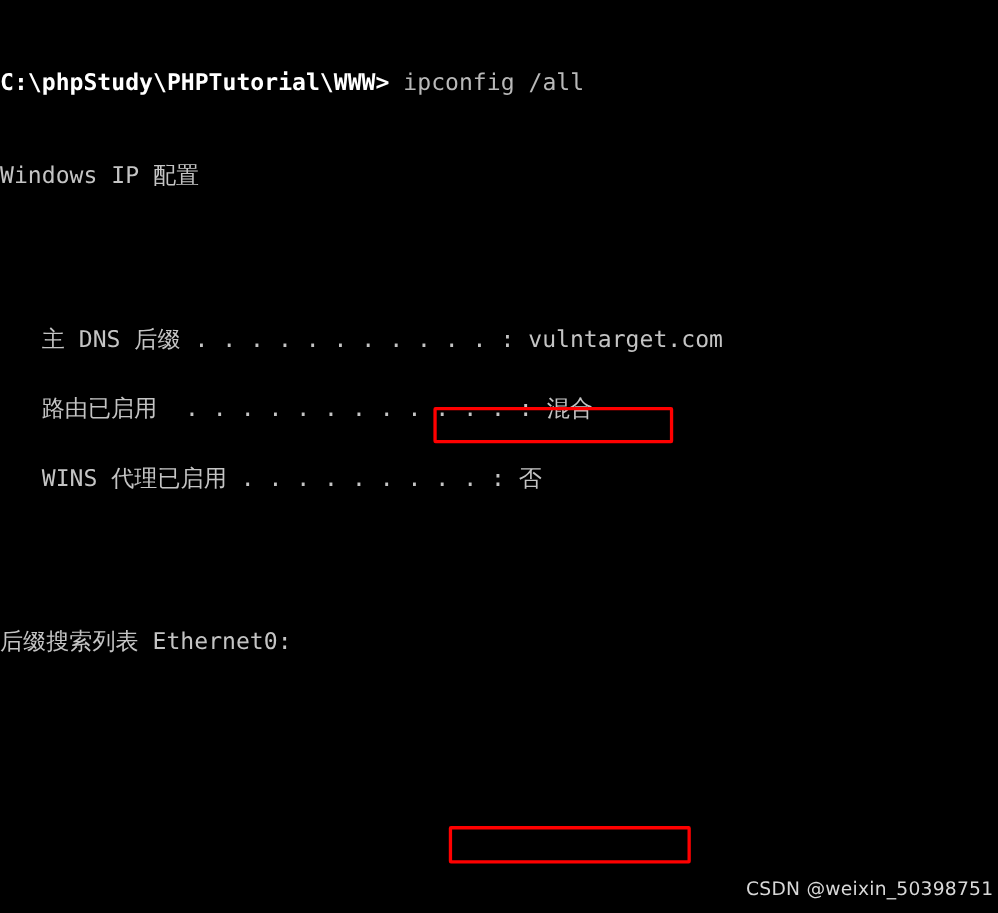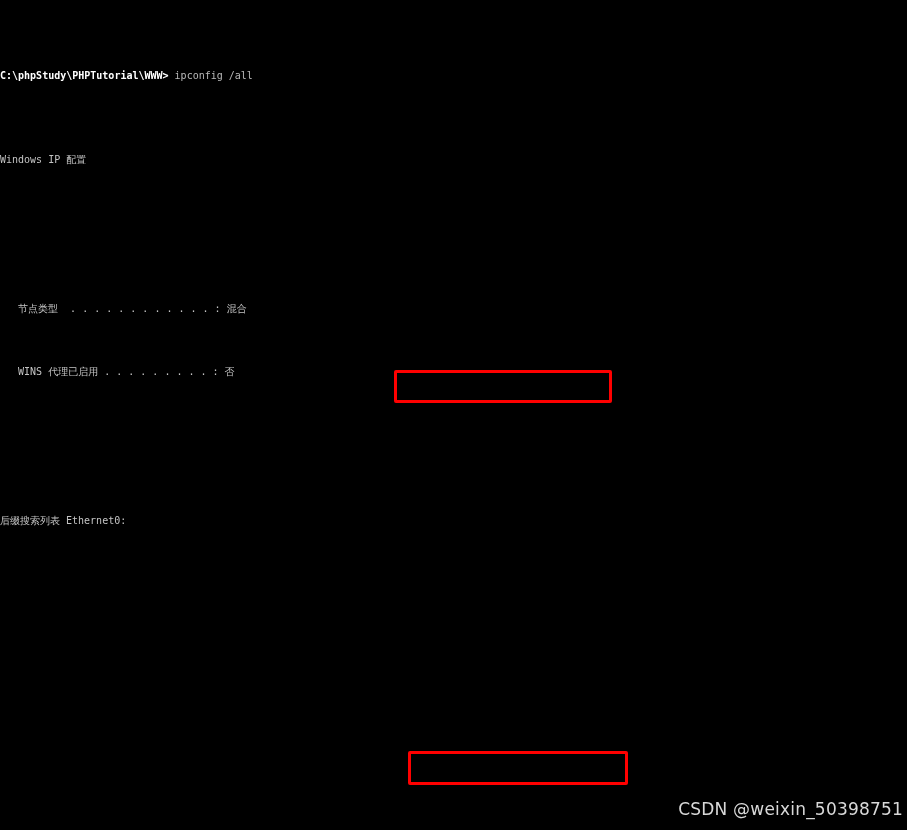--- a/index.html
+++ b/index.html
@@ -16,21 +16,21 @@
   }
   #console {
     position: absolute;
     left: 0;
     top: 0;
     width: 774px;
     height: 830px;
     background: #000000;
     color: #c4c4c4;
     font-family: "DejaVu Sans Mono", "Liberation Mono", monospace;
-    font-size: 10px;
+    font-size: 21px;
     line-height: 21.2px;
     white-space: pre;
     letter-spacing: 0px;
     padding: 1px 0 0 0;
     box-sizing: border-box;
   }
   .line {
     white-space: pre;
     height: 21.2px;
     overflow: visible;
@@ -75,21 +75,22 @@
 </head>
 <body>
 
 <div id="console">
 
   <div class="line"><span class="prompt-bold">C:\phpStudy\PHPTutorial\WWW&gt;</span><span class="cmd"> ipconfig /all</span></div>
 
   <div class="line">Windows IP 配置</div>
   <div class="line"> </div>
 
-  <div class="line">   节点类型  . . . . . . . . . . . . : 混合</div>
+  <div class="line">   主 DNS 后缀 . . . . . . . . . . . : vulntarget.com</div>
+  <div class="line">   路由已启用  . . . . . . . . . . . . : 混合</div>
   <div class="line">   WINS 代理已启用 . . . . . . . . . : 否</div>
 
   <div class="line"> </div>
   <div class="line">后缀搜索列表 Ethernet0:</div>
   <div class="line"> </div>
 
   
   
   
   

